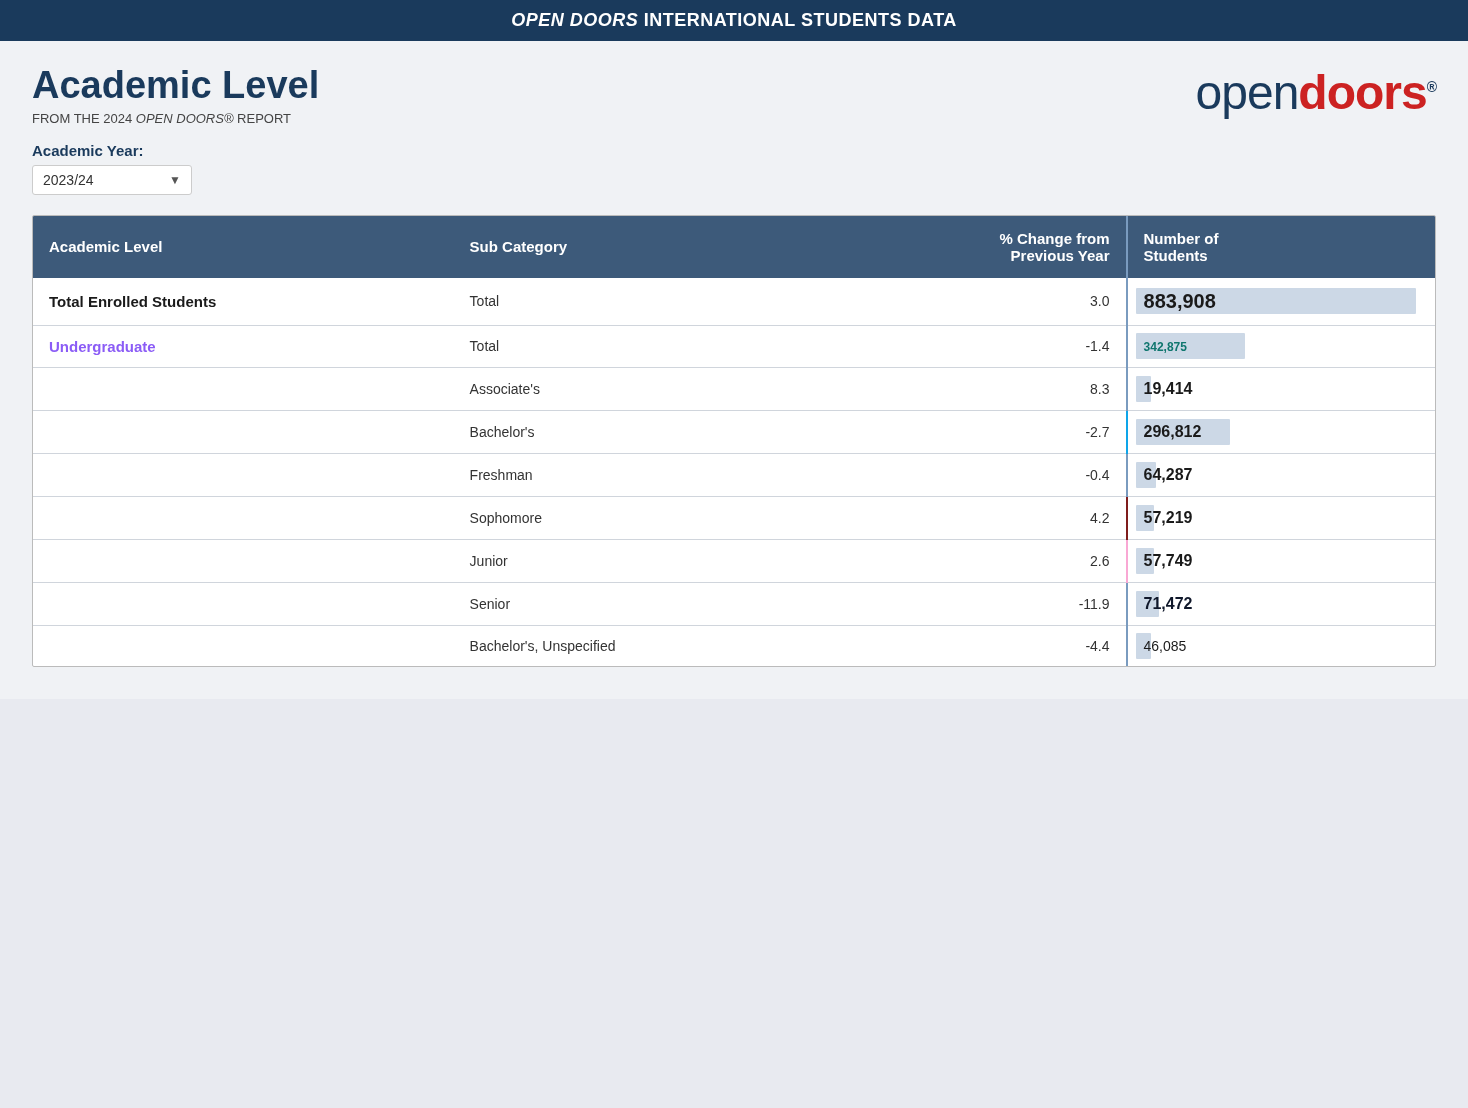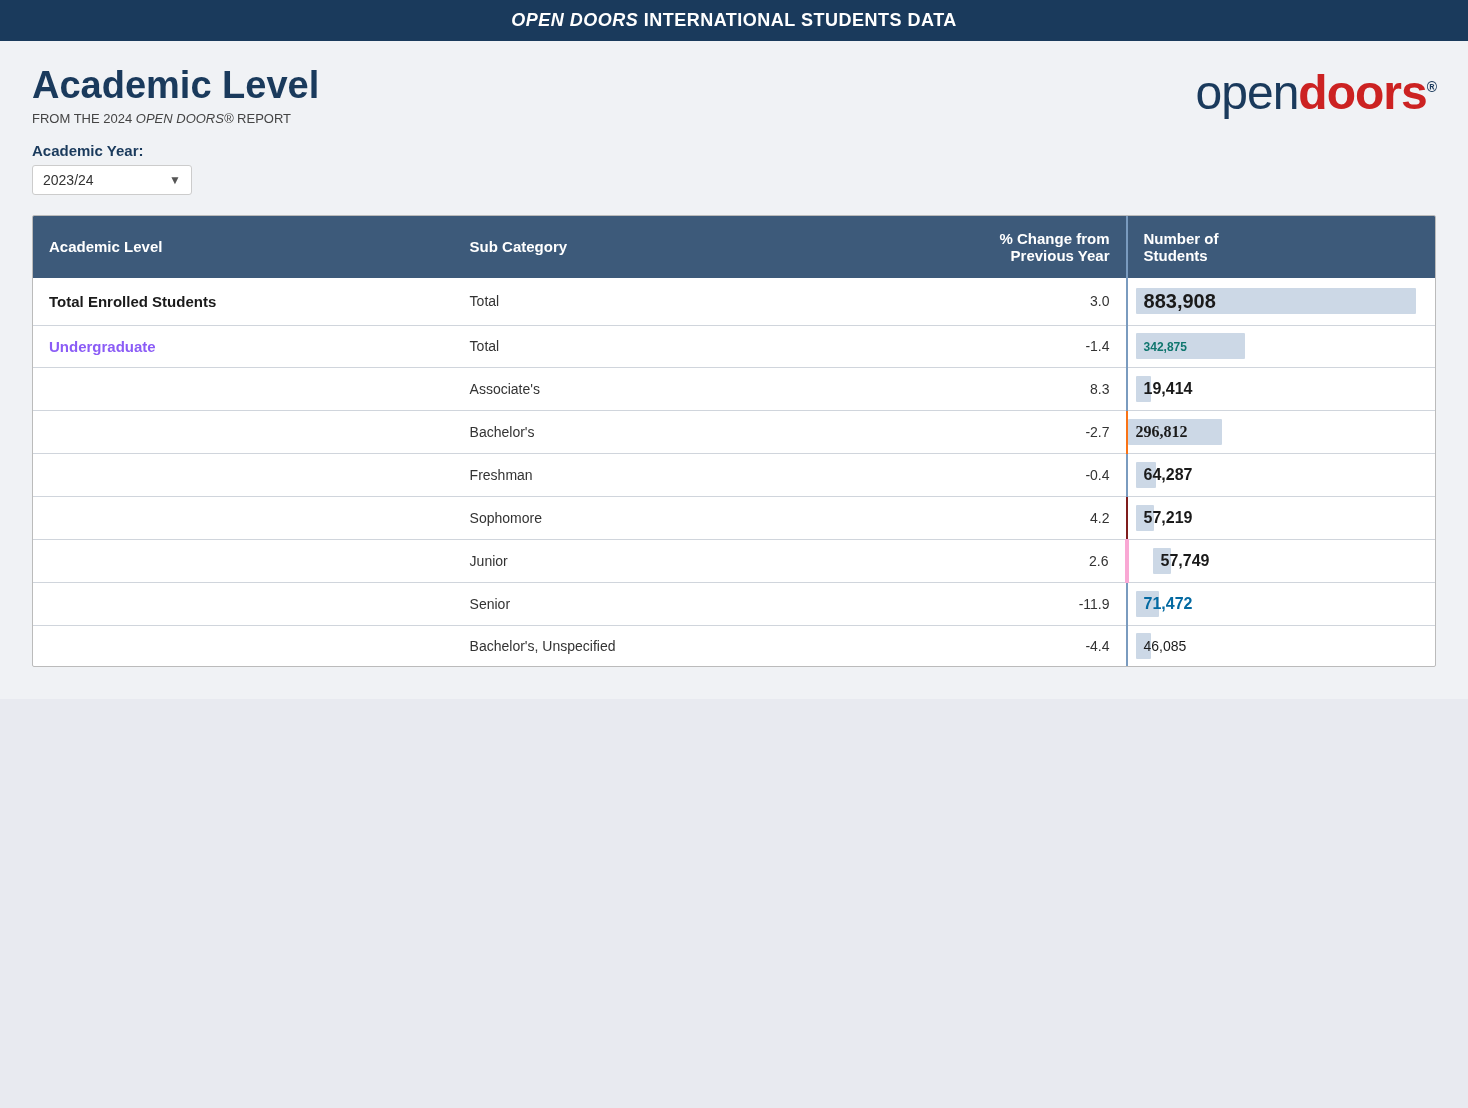--- a/index.html
+++ b/index.html
@@ -226,21 +226,21 @@
       <div style="position:relative;display:inline-block;">
         <div style="position:absolute;left:-8px;top:50%;transform:translateY(-50%);height:26px;width:15px;background:#8fa8c8;opacity:0.45;border-radius:1px;z-index:1;"></div>
         <span style="position:relative;z-index:2;font-weight:bold;font-size:16px;color:#1a1a1a;">19,414</span>
       </div>
     </td>
   </tr>
           <tr>
     <td style=""></td>
     <td class="sub-category">Bachelor's</td>
     <td class="pct-change">-2.7</td>
-    <td style="border-left:2px solid #f97316; padding: 12px 8px; position:relative;font-family:Liberation Serif, serif;">
+    <td style="border-left:2px solid #0ea5e9; padding: 12px 16px; position:relative;">
       <div style="position:relative;display:inline-block;">
         <div style="position:absolute;left:-8px;top:50%;transform:translateY(-50%);height:26px;width:94px;background:#8fa8c8;opacity:0.45;border-radius:1px;z-index:1;"></div>
         <span style="position:relative;z-index:2;font-weight:bold;font-size:16px;color:#1a1a1a;">296,812</span>
       </div>
     </td>
   </tr>
           <tr>
     <td style=""></td>
     <td class="sub-category">Freshman</td>
     <td class="pct-change">-0.4</td>
@@ -259,35 +259,35 @@
       <div style="position:relative;display:inline-block;">
         <div style="position:absolute;left:-8px;top:50%;transform:translateY(-50%);height:26px;width:18px;background:#8fa8c8;opacity:0.45;border-radius:1px;z-index:1;"></div>
         <span style="position:relative;z-index:2;font-weight:bold;font-size:16px;color:#1a1a1a;">57,219</span>
       </div>
     </td>
   </tr>
           <tr>
     <td style=""></td>
     <td class="sub-category">Junior</td>
     <td class="pct-change">2.6</td>
-    <td style="border-left:4px solid #f9a8d4; padding: 12px 32px; position:relative;">
+    <td style="border-left:2px solid #f9a8d4; padding: 12px 16px; position:relative;">
       <div style="position:relative;display:inline-block;">
         <div style="position:absolute;left:-8px;top:50%;transform:translateY(-50%);height:26px;width:18px;background:#8fa8c8;opacity:0.45;border-radius:1px;z-index:1;"></div>
         <span style="position:relative;z-index:2;font-weight:bold;font-size:16px;color:#1a1a1a;">57,749</span>
       </div>
     </td>
   </tr>
           <tr>
     <td style=""></td>
     <td class="sub-category">Senior</td>
     <td class="pct-change">-11.9</td>
     <td style="border-left:2px solid #7a9bbf; padding: 12px 16px; position:relative;">
       <div style="position:relative;display:inline-block;">
         <div style="position:absolute;left:-8px;top:50%;transform:translateY(-50%);height:26px;width:23px;background:#8fa8c8;opacity:0.45;border-radius:1px;z-index:1;"></div>
-        <span style="position:relative;z-index:2;font-weight:bold;font-size:16px;color:#0369a1;">71,472</span>
+        <span style="position:relative;z-index:2;font-weight:bold;font-size:16px;color:#0f172a;">71,472</span>
       </div>
     </td>
   </tr>
           <tr>
     <td style=""></td>
     <td class="sub-category">Bachelor's, Unspecified</td>
     <td class="pct-change">-4.4</td>
     <td style="border-left:2px solid #7a9bbf; padding: 12px 16px; position:relative;">
       <div style="position:relative;display:inline-block;">
         <div style="position:absolute;left:-8px;top:50%;transform:translateY(-50%);height:26px;width:15px;background:#8fa8c8;opacity:0.45;border-radius:1px;z-index:1;"></div>

